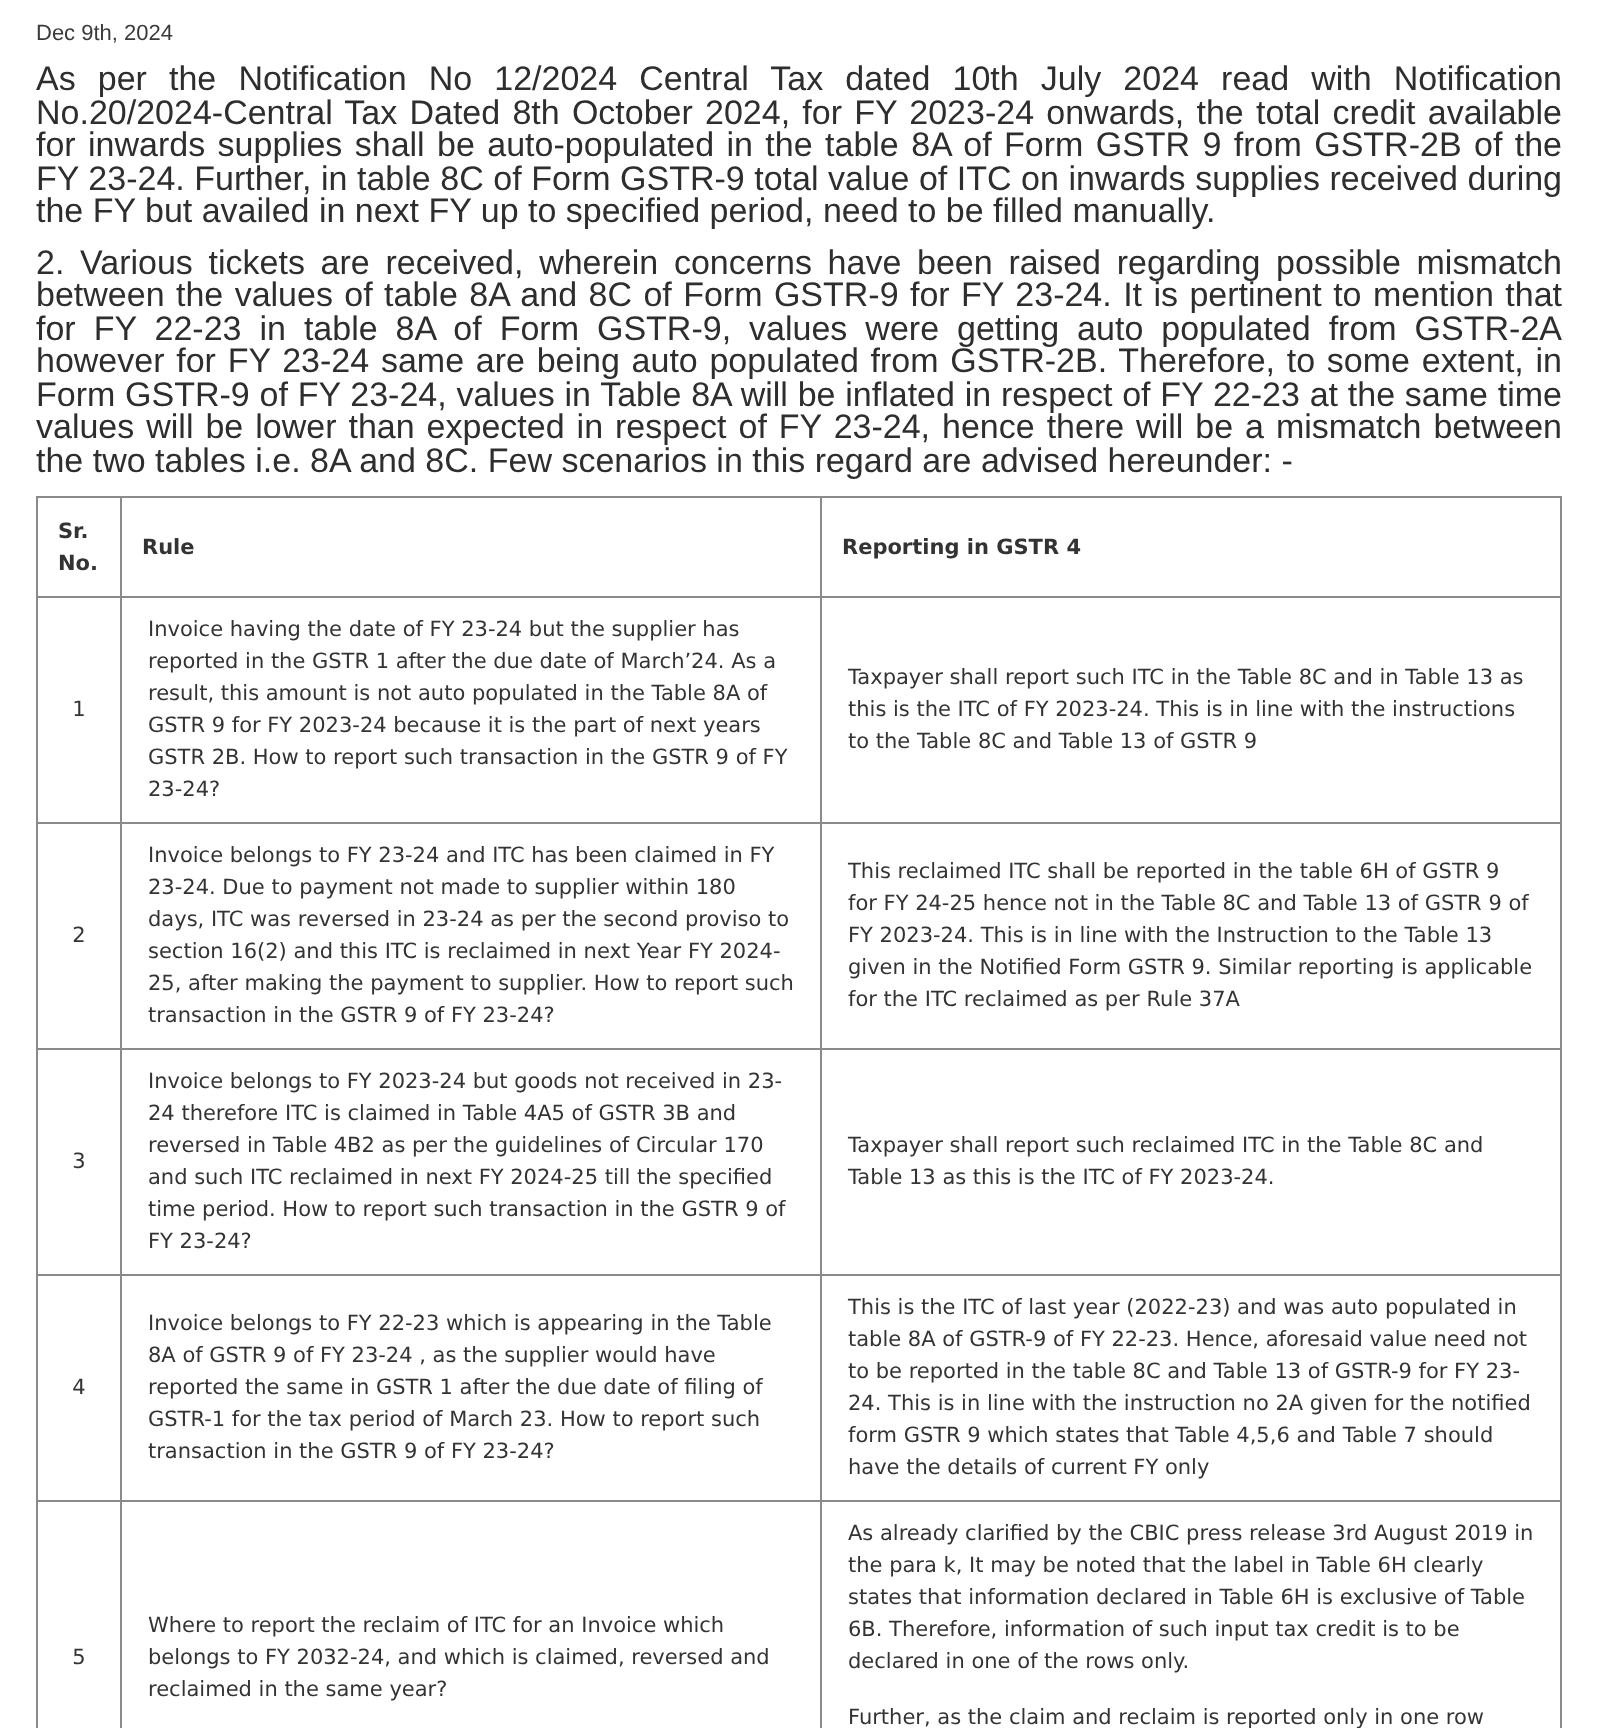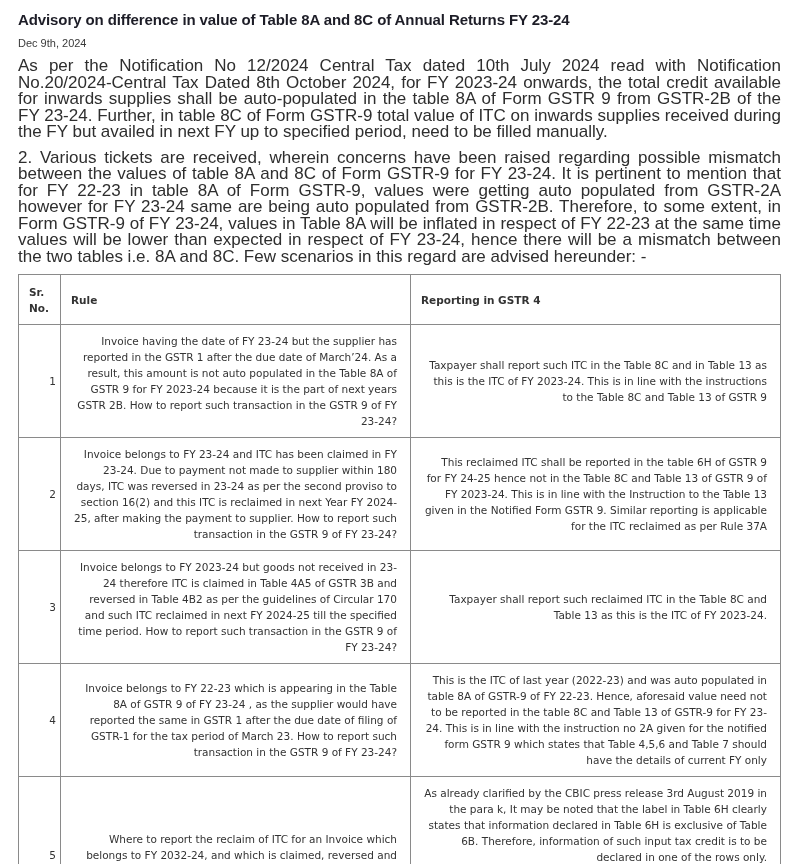--- a/index.html
+++ b/index.html
@@ -42,21 +42,20 @@
   }
   .advisory-table th,
   .advisory-table td {
     border: 1px solid #8a8a8a;
     font-family: "DejaVu Sans", sans-serif;
     font-size: 10.5px;
     line-height: 16px;
     color: #333333;
     vertical-align: middle;
     box-sizing: border-box;
-    text-align: right;
   }
   .advisory-table th {
     text-align: left;
     font-weight: bold;
     padding: 6px 10px;
   }
   .col-sr  { width: 42px; }
   .col-issue { width: 350px; }
   .col-rep { width: 370px; }
   .sr-cell {
@@ -77,21 +76,20 @@
   tr.r2 { height: 107px; }
   tr.r3 { height: 103px; }
   tr.r4 { height: 107px; }
   tr.r5 { height: 148px; }
 </style>
 </head>
 <body>
 
 <div class="page">
 
-  <h1 class="page-title">Advisory on difference in value of Table 8A and 8C of Annual Returns FY 23-24</h1>
 
   <div class="doc-date">Dec 9th, 2024</div>
 
   <p class="body-para">As per the Notification No 12/2024 Central Tax dated 10th July 2024 read with Notification No.20/2024-Central Tax Dated 8th October 2024, for FY 2023-24 onwards, the total credit available for inwards supplies shall be auto-populated in the table 8A of Form GSTR 9 from GSTR-2B of the FY 23-24. Further, in table 8C of Form GSTR-9 total value of ITC on inwards supplies received during the FY but availed in next FY up to specified period, need to be filled manually.</p>
 
   <p class="body-para">2. Various tickets are received, wherein concerns have been raised regarding possible mismatch between the values of table 8A and 8C of Form GSTR-9 for FY 23-24. It is pertinent to mention that for FY 22-23 in table 8A of Form GSTR-9, values were getting auto populated from GSTR-2A however for FY 23-24 same are being auto populated from GSTR-2B. Therefore, to some extent, in Form GSTR-9 of FY 23-24, values in Table 8A will be inflated in respect of FY 22-23 at the same time values will be lower than expected in respect of FY 23-24, hence there will be a mismatch between the two tables i.e. 8A and 8C. Few scenarios in this regard are advised hereunder: -</p>
 
   <table class="advisory-table">
     <colgroup>
       <col class="col-sr">

